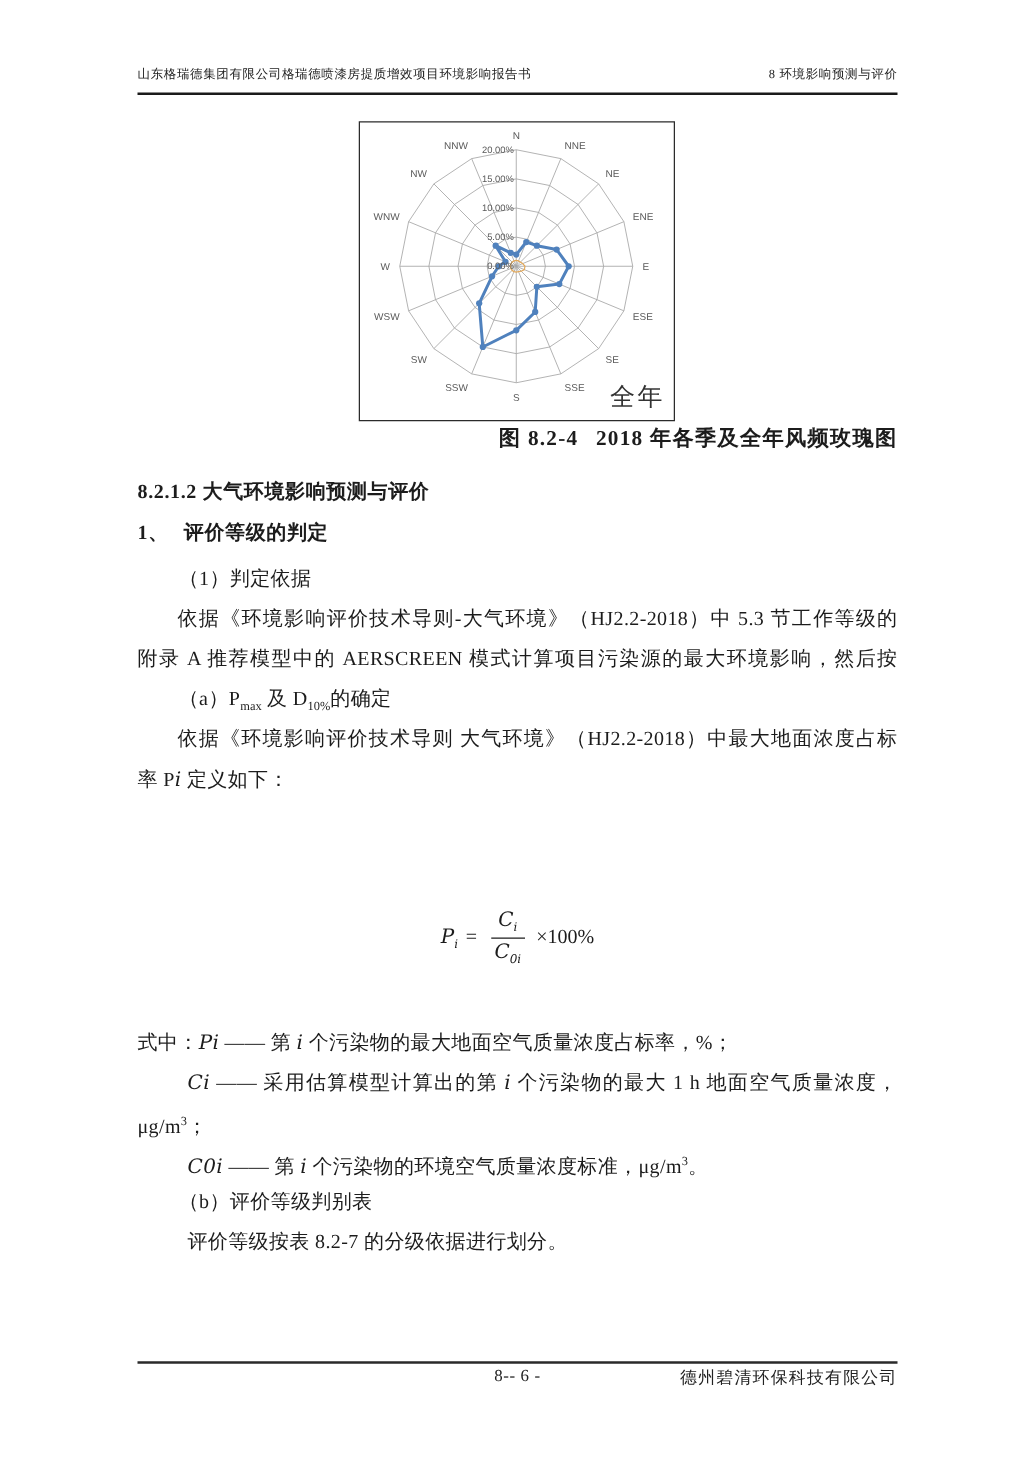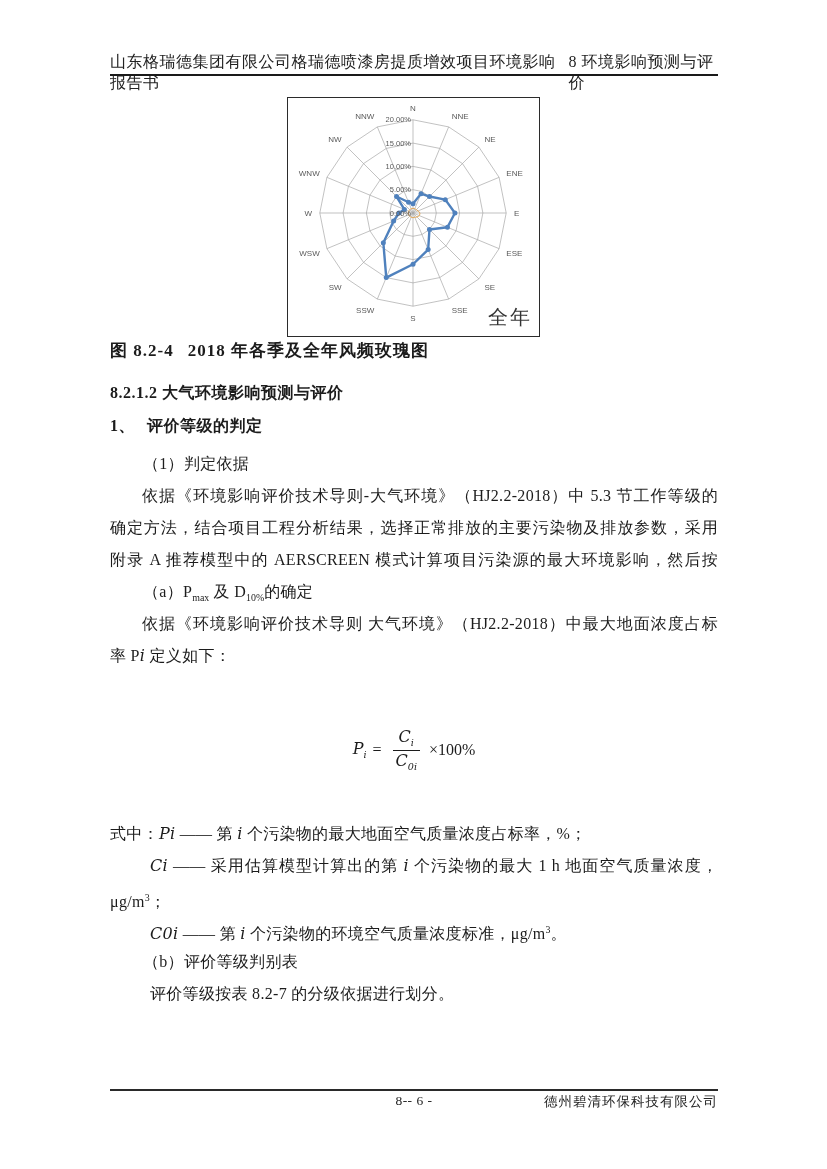--- a/index.html
+++ b/index.html
@@ -1,27 +1,27 @@
 <!DOCTYPE html>
 <html><head>
 <meta charset="utf-8">
 <style>
   html,body{margin:0;padding:0;background:#e8e8e8;}
   .page{
     position:relative;width:827px;height:1169px;margin:0 auto;background:#ffffff;
     font-family:"Liberation Serif","DejaVu Serif",serif;color:#1c1c1c;overflow:hidden;
   }
   
-  .header{position:absolute;top:52px;left:110px;width:608px;display:flex;justify-content:space-between;font-size:16px;letter-spacing:.5px;color:#222;}
+  .header{position:absolute;top:52px;left:110px;width:608px;display:flex;justify-content:space-between;font-size:10px;letter-spacing:.5px;color:#222;}
   .header-rule{position:absolute;top:74px;left:110px;width:608px;height:2px;background:#1a1a1a;}
   
   .figure{position:absolute;left:287px;top:97px;width:253px;height:240px;border:1.5px solid #2b2b2b;box-sizing:border-box;background:#fff;}
   .figure svg{display:block;}
   .legend-label{position:absolute;right:7px;bottom:5px;font-size:20px;color:#333;letter-spacing:2px;}
-  .caption{position:absolute;top:339px;left:110px;width:608px;text-align:left;font-weight:700;font-size:17px;letter-spacing:1px;}
+  .caption{position:absolute;top:339px;left:110px;width:608px;text-align:right;font-weight:700;font-size:17px;letter-spacing:1px;}
   .caption .cap-label{margin-right:14px;}
   
   .h1{position:absolute;top:383px;left:110px;font-weight:700;font-size:16px;letter-spacing:.5px;}
   .h2{position:absolute;top:416px;left:110px;font-weight:700;font-size:16px;letter-spacing:.5px;}
   .h2 .h2-num{margin-right:12px;}
   
   .body-block{position:absolute;left:110px;width:608px;font-size:16px;}
   #body1{top:448px;}
   #body2{top:786px;}
   .tline{height:32px;line-height:32px;text-align:left;letter-spacing:.3px;}
@@ -124,21 +124,20 @@
   </div>
 
   <div class="h1">8.2.1.2 大气环境影响预测与评价</div>
   <div class="h2">
     <span class="h2-num">1、</span><span>评价等级的判定</span>
   </div>
 
   <div id="body1" class="body-block">
       <div class="tline" style="padding-left: 33px;"><span>（1）判定依据</span></div>
       <div class="tline just" style="padding-left: 32px;"><span>依据《环境影响评价技术导则-大气环境》（HJ2.2-2018）中 5.3 节工作等级的</span></div>
-      <div class="tline just" style="padding-left: 0px;"><span>确定方法，结合项目工程分析结果，选择正常排放的主要污染物及排放参数，采用</span></div>
       <div class="tline just" style="padding-left: 0px;"><span>附录 A 推荐模型中的 AERSCREEN 模式计算项目污染源的最大环境影响，然后按</span></div>
       <div class="tline" style="padding-left: 33px;"><span>（a）P</span><sub>max</sub><span> 及 D</span><sub>10%</sub><span>的确定</span></div>
       <div class="tline just" style="padding-left: 32px;"><span>依据《环境影响评价技术导则 大气环境》（HJ2.2-2018）中最大地面浓度占标</span></div>
       <div class="tline" style="padding-left: 0px;"><span>率 P</span><span class="it">i</span><span> 定义如下：</span></div>
     </div>
 
   <div class="formula">
     <span class="var"><span>P</span><sub>i</sub></span>
     <span class="eq">=</span>
     <span class="frac">

